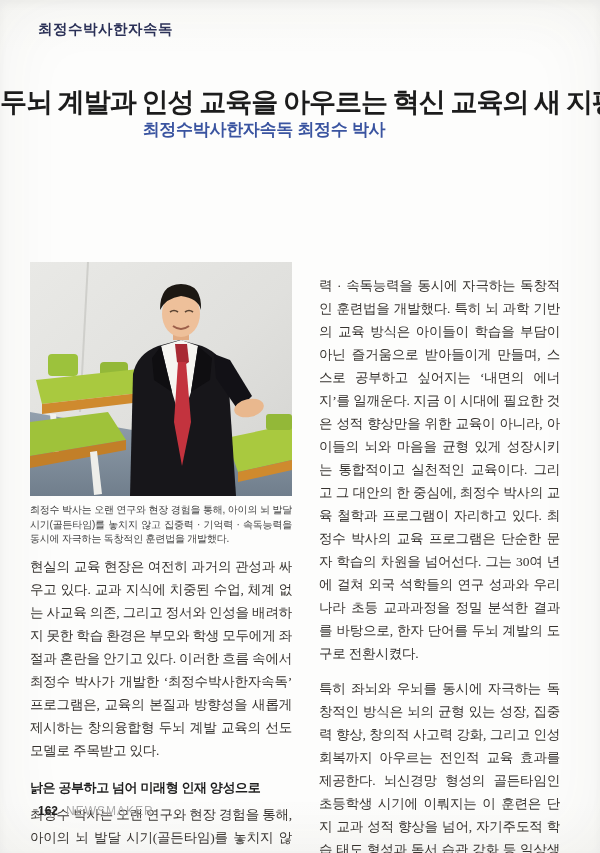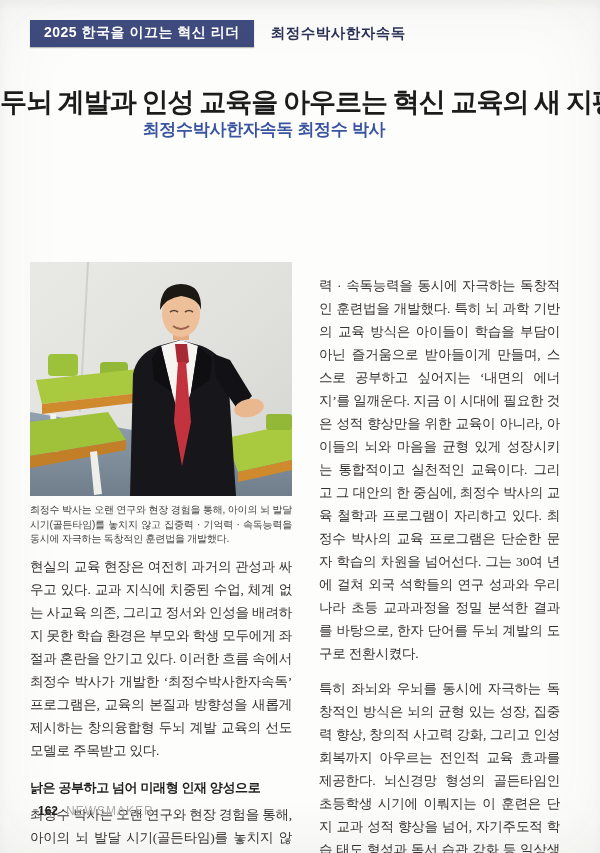--- a/index.html
+++ b/index.html
@@ -70,21 +70,20 @@
   .footer { position:absolute; top:804px; left:38px; display:flex; align-items:baseline; gap:8px; }
   .page-number { font-size:12px; font-weight:bold; color:#1e1e1e; }
   .magazine-name { font-size:12px; color:#a9a9a9; letter-spacing:1px; }
 </style>
 </head>
 <body>
 
 <div class="page">
 
   <div class="header">
-    <div class="badge">2025 한국을 이끄는 혁신 리더</div>
     <div class="series-title">최정수박사한자속독</div>
   </div>
 
   <h1 class="title">두뇌 계발과 인성 교육을 아우르는 혁신 교육의 새 지평</h1>
   <div class="subtitle">최정수박사한자속독 최정수 박사</div>
 
 
   <div class="columns">
 
     <div class="col-left">

